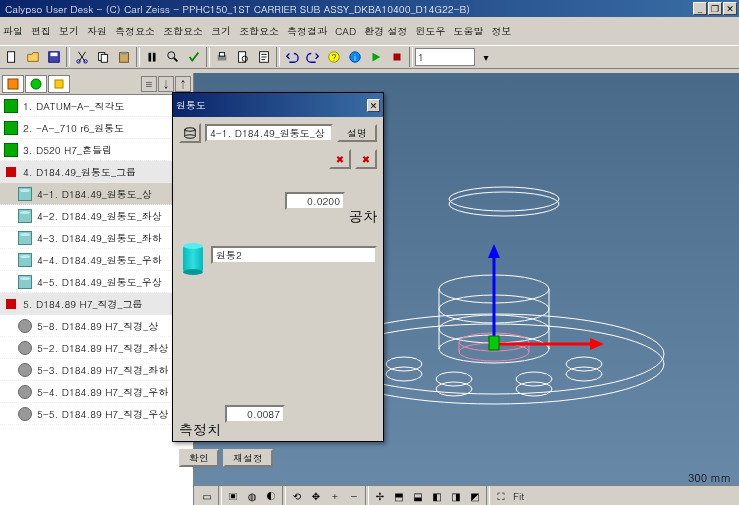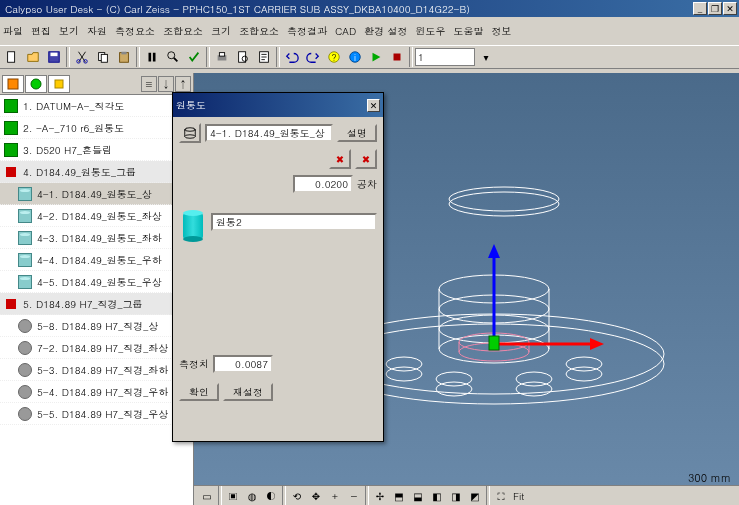--- a/index.html
+++ b/index.html
@@ -39,21 +39,21 @@
   .bottom-toolbar{ position:absolute; left:0; right:0; bottom:0; height:20px; background:#d4d0c8; border-top:1px solid #808080; display:flex;align-items:center;padding:0 4px;gap:1px;}
   .bottom-toolbar .tbtn{width:18px;height:16px;}
   .dialog{ position:absolute; left:172px; top:92px; width:212px; height:350px; background:#d4d0c8; border:1px solid #000; box-shadow:2px 2px 4px rgba(0,0,0,0.4); }
   .dialog .dlg-title{ height:16px; background:linear-gradient(to right,#0a246a,#3a6ea5); color:#fff; display:flex;align-items:center;padding:12px 3px;}
   .dialog .dlg-title span{flex:1;font-size:10px;}
   .dialog .dlg-close{width:13px;height:13px;background:#d4d0c8;border:1px solid #fff;border-right-color:#404040;border-bottom-color:#404040;display:flex;align-items:center;justify-content:center;color:#000;font-size:9px;}
   .dialog .dlg-body{ padding:6px; }
   .dlg-row{ display:flex; align-items:center; gap:4px; margin-bottom:6px;}
   .dlg-input{ height:18px; border:2px inset #d4d0c8; background:#fff; padding:0 3px; font-size:10px;}
   .dlg-btn{ height:18px; padding:0 8px; border:2px outset #d4d0c8; background:#d4d0c8; font-size:10px;}
-  .dlg-label{ font-size:10px;}
+  .dlg-label{ font-size:14px;margin-top:31px;}
   .dlg-iconbtn{ width:22px;height:20px;border:2px outset #d4d0c8;background:#d4d0c8;display:flex;align-items:center;justify-content:center;}
   .cyl-icon{width:20px;height:26px;background:linear-gradient(to right,#0bb,#3dd,#0bb);border-radius:3px;position:relative;}
   .cyl-icon::before{content:"";position:absolute;top:-3px;left:0;right:0;height:6px;background:#5ee;border-radius:50%;}
   .cyl-icon::after{content:"";position:absolute;bottom:-3px;left:0;right:0;height:6px;background:#099;border-radius:50%;}
   .wire{ stroke:#fff; stroke-width:1; fill:none;}
   .wire2{ stroke:#e8a; stroke-width:1; fill:none;}
 </style>
 </head>
 <body>
 
@@ -283,21 +283,21 @@
         <div class="tree-item indent1">
           <div class="iconbox">
             <div class="ticon-gray"></div>
           </div>
           <span class="label">5-8. D184.89 H7_직경_상</span>
         </div>
         <div class="tree-item indent1">
           <div class="iconbox">
             <div class="ticon-gray"></div>
           </div>
-          <span class="label">7-2. D184.89 H7_직경_좌상</span>
+          <span class="label">5-2. D184.89 H7_직경_좌상</span>
         </div>
         <div class="tree-item indent1">
           <div class="iconbox">
             <div class="ticon-gray"></div>
           </div>
           <span class="label">5-3. D184.89 H7_직경_좌하</span>
         </div>
         <div class="tree-item indent1">
           <div class="iconbox">
             <div class="ticon-gray"></div>

